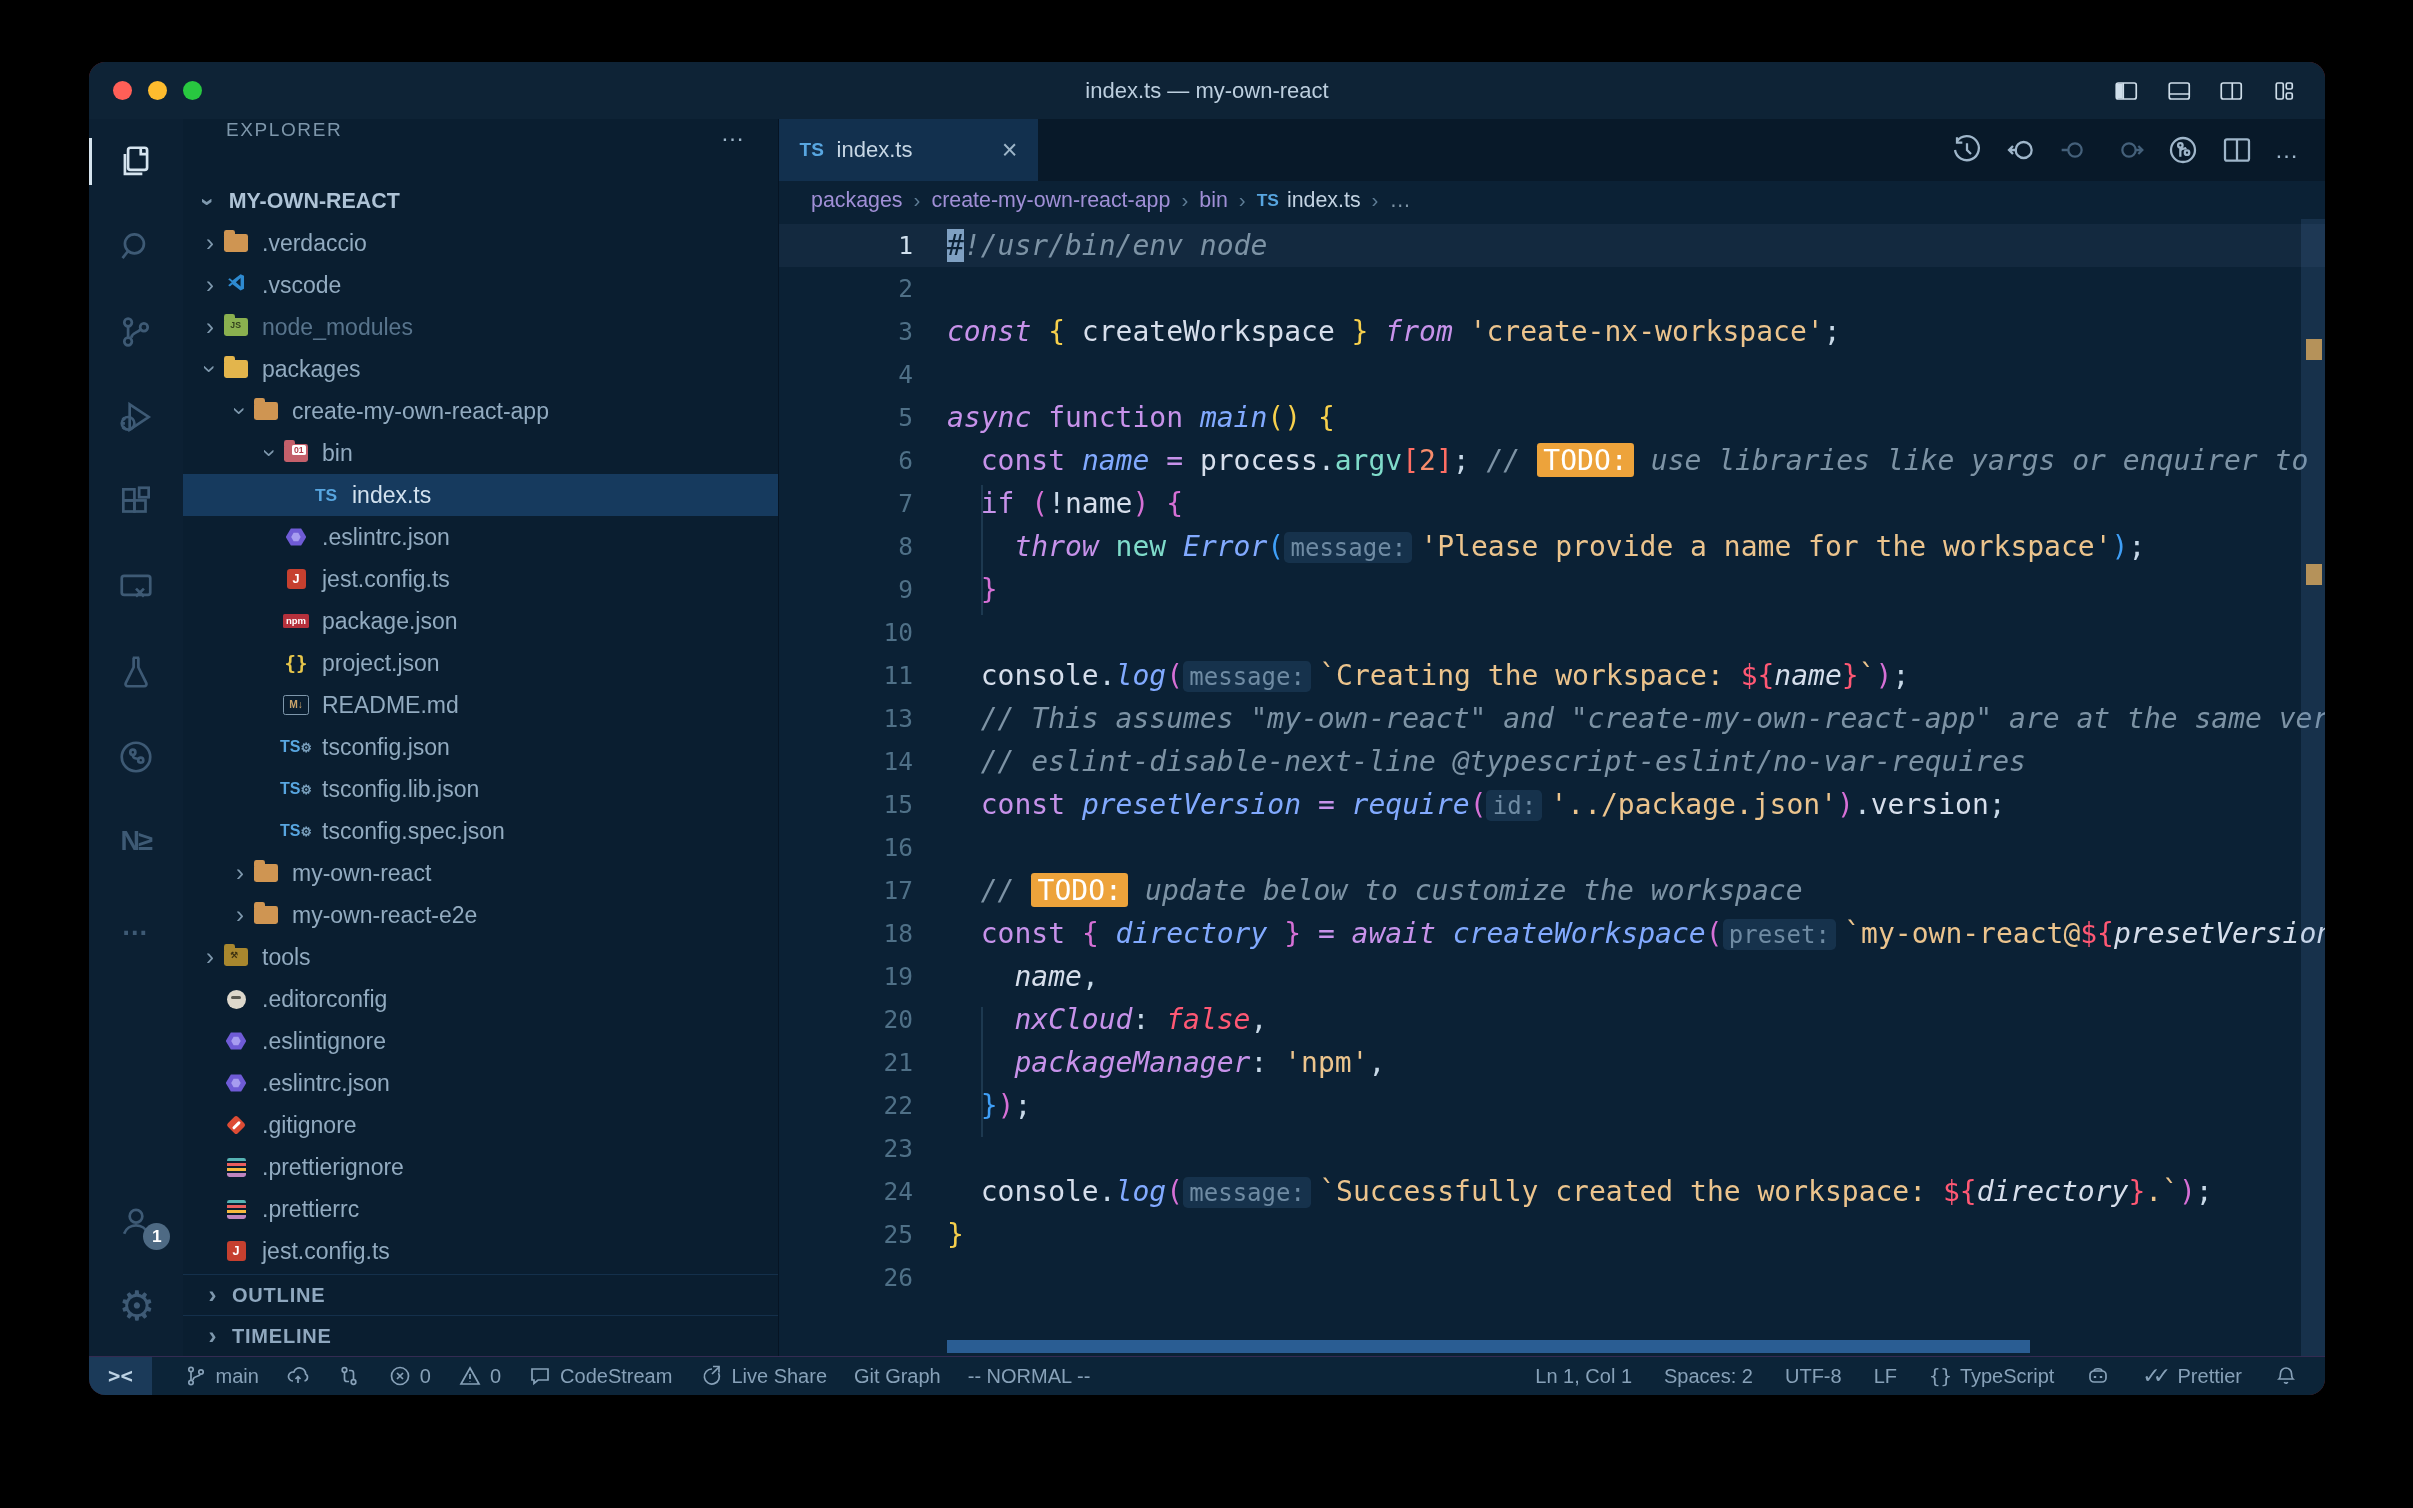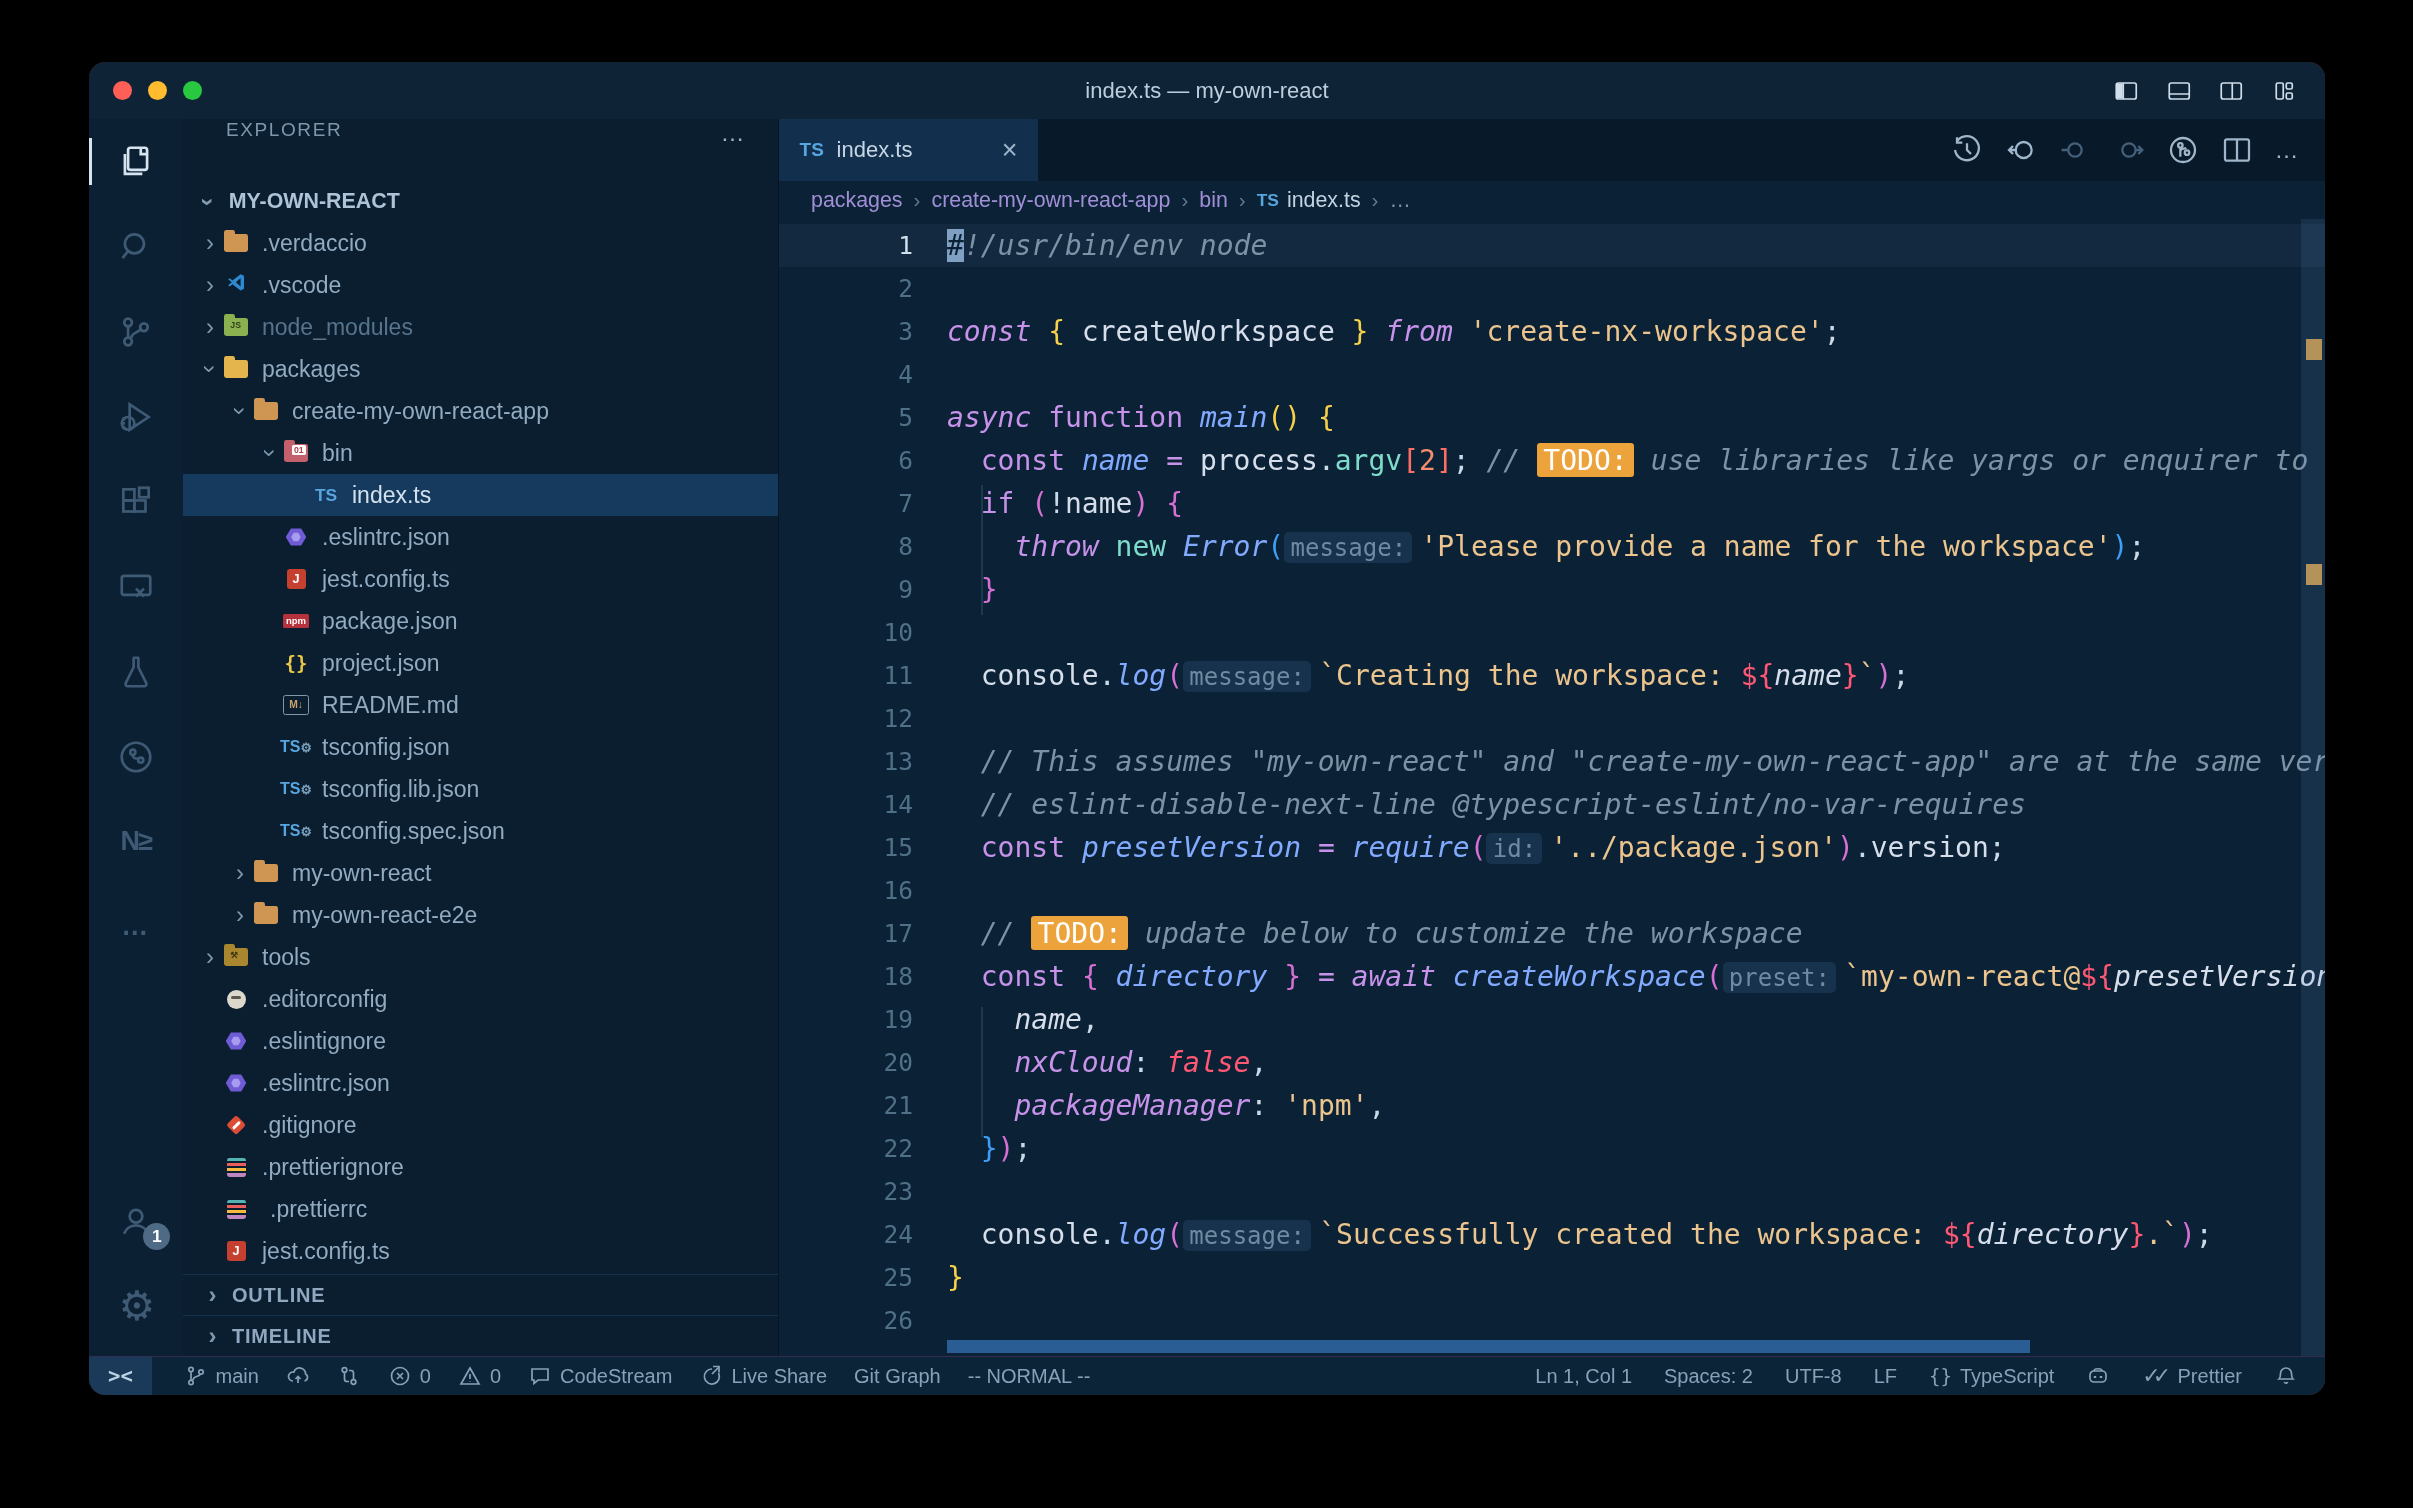--- a/index.html
+++ b/index.html
@@ -429,21 +429,21 @@
                 <span class="icon-git"></span>
               </span>
               <span class="tlabel">.gitignore</span>
             </div>
             <div class="trow" style="padding-left: 38px;">
               <span class="tree-icon">
                 <span class="icon-prettier"></span>
               </span>
               <span class="tlabel">.prettierignore</span>
             </div>
-            <div class="trow" style="padding-left: 38px; gap: 8px;">
+            <div class="trow" style="padding-left: 38px;">
               <span class="tree-icon">
                 <span class="icon-prettier"></span>
               </span>
               <span class="tlabel">.prettierrc</span>
             </div>
             <div class="trow" style="padding-left: 38px;">
               <span class="tree-icon">
                 <span class="icon-jest">J</span>
               </span>
               <span class="tlabel">jest.config.ts</span>
@@ -539,21 +539,20 @@
               <div class="cline"><span class="ln">2</span><span></span></div>
               <div class="cline"><span class="ln">3</span><span><span class="sg-k">const</span><span class="sg-t"> </span><span class="sg-b1">{</span><span class="sg-t"> createWorkspace </span><span class="sg-b1">}</span><span class="sg-t"> </span><span class="sg-k">from</span><span class="sg-t"> </span><span class="sg-s">'create-nx-workspace'</span><span class="sg-p">;</span></span></div>
               <div class="cline"><span class="ln">4</span><span></span></div>
               <div class="cline"><span class="ln">5</span><span><span class="sg-k">async</span><span class="sg-t"> </span><span class="sg-ks">function</span><span class="sg-t"> </span><span class="sg-fn">main</span><span class="sg-b1">()</span><span class="sg-t"> </span><span class="sg-b1">{</span></span></div>
               <div class="cline"><span class="ln">6</span><span><span class="sg-t">  </span><span class="sg-ks">const</span><span class="sg-t"> </span><span class="sg-v">name</span><span class="sg-t"> </span><span class="sg-o">=</span><span class="sg-t"> process</span><span class="sg-p">.</span><span class="sg-pr">argv</span><span class="sg-nb">[</span><span class="sg-n">2</span><span class="sg-nb">]</span><span class="sg-p">;</span><span class="sg-t"> </span><span class="sg-c">// </span><span class="sg-td">TODO:</span><span class="sg-c"> use libraries like yargs or enquirer to s</span></span></div>
               <div class="cline"><span class="ln">7</span><span><span class="sg-t">  </span><span class="sg-ks">if</span><span class="sg-t"> </span><span class="sg-b2">(</span><span class="sg-p">!</span><span class="sg-t">name</span><span class="sg-b2">)</span><span class="sg-t"> </span><span class="sg-b2">{</span></span></div>
               <div class="cline"><span class="ln">8</span><span><span class="sg-t">    </span><span class="sg-k">throw</span><span class="sg-t"> </span><span class="sg-nw">new</span><span class="sg-t"> </span><span class="sg-fn">Error</span><span class="sg-b3">(</span><span class="sg-h">message:</span><span class="sg-s">'Please provide a name for the workspace'</span><span class="sg-b3">)</span><span class="sg-p">;</span></span></div>
               <div class="cline"><span class="ln">9</span><span><span class="sg-t">  </span><span class="sg-b2">}</span></span></div>
               <div class="cline"><span class="ln">10</span><span></span></div>
               <div class="cline"><span class="ln">11</span><span><span class="sg-t">  console</span><span class="sg-p">.</span><span class="sg-fn">log</span><span class="sg-b2">(</span><span class="sg-h">message:</span><span class="sg-s">`Creating the workspace: </span><span class="sg-te">${</span><span class="sg-ti">name</span><span class="sg-te">}</span><span class="sg-s">`</span><span class="sg-b2">)</span><span class="sg-p">;</span></span></div>
-              <div class="cline"><span class="ln">12</span><span></span></div>
               <div class="cline"><span class="ln">13</span><span><span class="sg-t">  </span><span class="sg-c">// This assumes "my-own-react" and "create-my-own-react-app" are at the same ver</span></span></div>
               <div class="cline"><span class="ln">14</span><span><span class="sg-t">  </span><span class="sg-c">// eslint-disable-next-line @typescript-eslint/no-var-requires</span></span></div>
               <div class="cline"><span class="ln">15</span><span><span class="sg-t">  </span><span class="sg-ks">const</span><span class="sg-t"> </span><span class="sg-v">presetVersion</span><span class="sg-t"> </span><span class="sg-o">=</span><span class="sg-t"> </span><span class="sg-fn">require</span><span class="sg-b2">(</span><span class="sg-h">id:</span><span class="sg-s">'../package.json'</span><span class="sg-b2">)</span><span class="sg-p">.</span><span class="sg-t">version</span><span class="sg-p">;</span></span></div>
               <div class="cline"><span class="ln">16</span><span></span></div>
               <div class="cline"><span class="ln">17</span><span><span class="sg-t">  </span><span class="sg-c">// </span><span class="sg-td">TODO:</span><span class="sg-c"> update below to customize the workspace</span></span></div>
               <div class="cline"><span class="ln">18</span><span><span class="sg-t">  </span><span class="sg-ks">const</span><span class="sg-t"> </span><span class="sg-b2">{</span><span class="sg-t"> </span><span class="sg-v">directory</span><span class="sg-t"> </span><span class="sg-b2">}</span><span class="sg-t"> </span><span class="sg-o">=</span><span class="sg-t"> </span><span class="sg-k">await</span><span class="sg-t"> </span><span class="sg-fn">createWorkspace</span><span class="sg-b2">(</span><span class="sg-h">preset:</span><span class="sg-s">`my-own-react@</span><span class="sg-te">${</span><span class="sg-ti">presetVersion</span></span></div>
               <div class="cline"><span class="ln">19</span><span><span class="sg-t">    </span><span class="sg-ti">name</span><span class="sg-p">,</span></span></div>
               <div class="cline"><span class="ln">20</span><span><span class="sg-t">    </span><span class="sg-ok">nxCloud</span><span class="sg-p">:</span><span class="sg-t"> </span><span class="sg-bo">false</span><span class="sg-p">,</span></span></div>
               <div class="cline"><span class="ln">21</span><span><span class="sg-t">    </span><span class="sg-ok">packageManager</span><span class="sg-p">:</span><span class="sg-t"> </span><span class="sg-s">'npm'</span><span class="sg-p">,</span></span></div>
               <div class="cline"><span class="ln">22</span><span><span class="sg-t">  </span><span class="sg-b3">}</span><span class="sg-b2">)</span><span class="sg-p">;</span></span></div>

